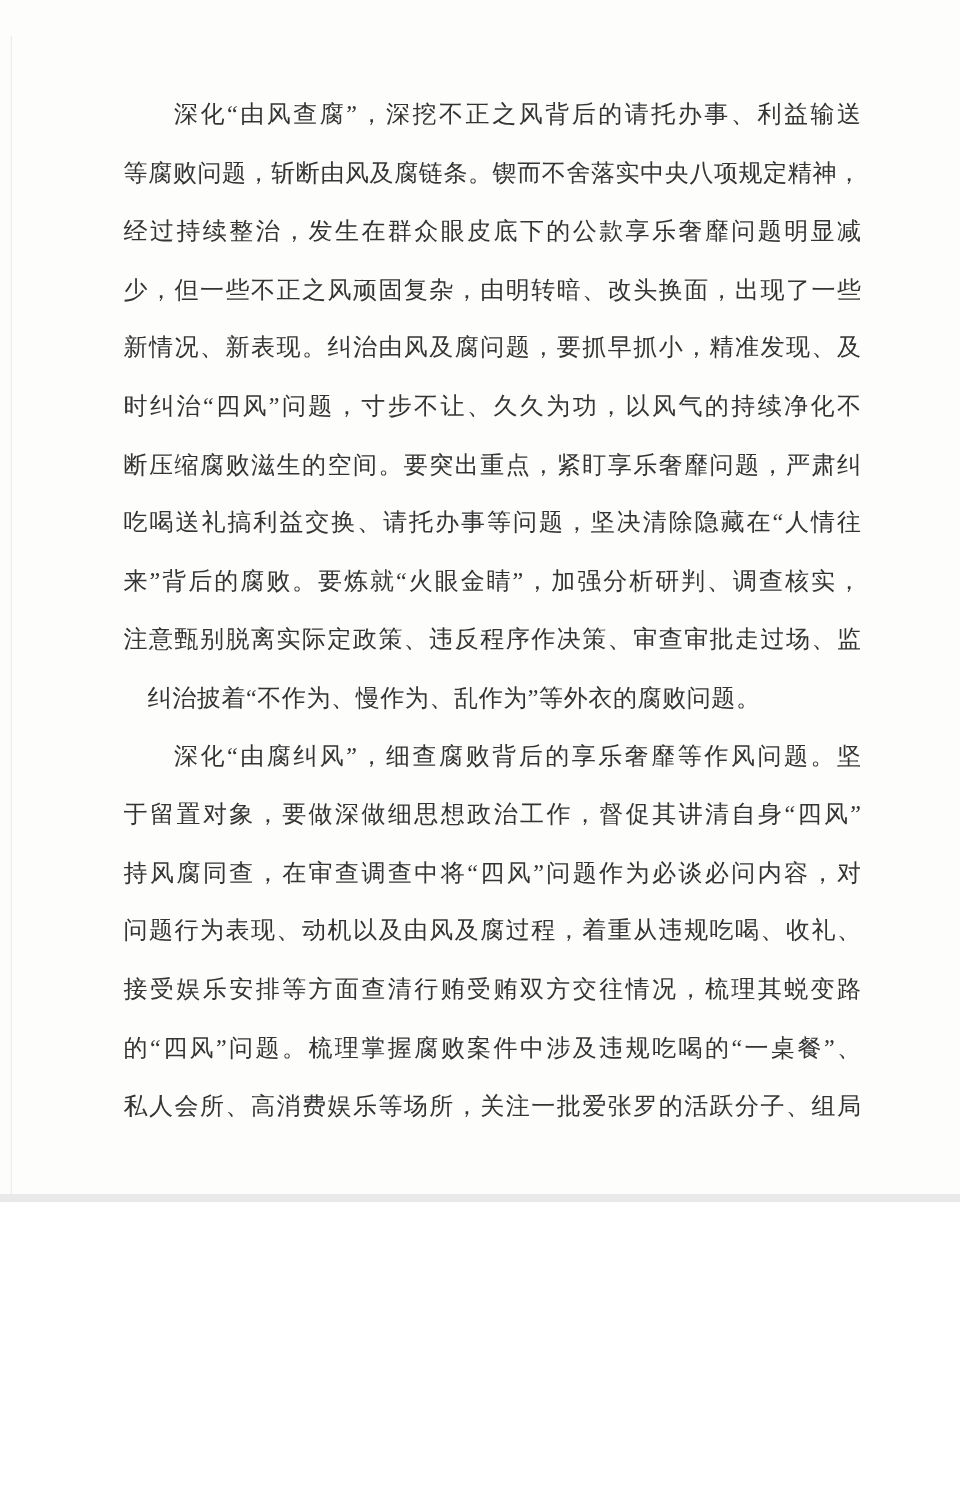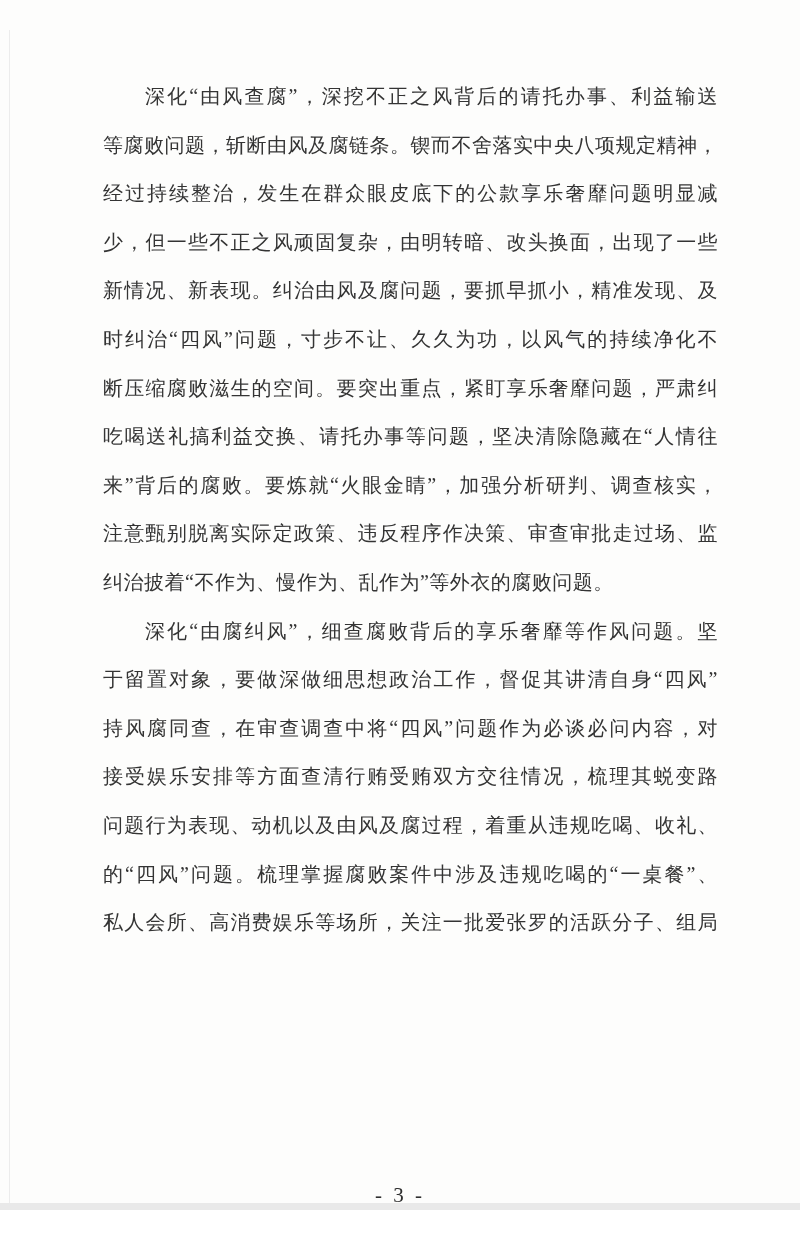--- a/index.html
+++ b/index.html
@@ -3,21 +3,21 @@
 <meta charset="utf-8">
 <style>
   html, body {
     margin: 0;
     padding: 0;
     background: #ffffff;
   }
   .page {
     position: relative;
     width: 800px;
-    height: 1210px;
+    height: 1002px;
     background: #fdfdfc;
     overflow: hidden;
     font-family: "Liberation Serif", "DejaVu Serif", serif;
   }
   
   .edge-left {
     position: absolute;
     left: 9px;
     top: 30px;
     width: 1px;
@@ -50,20 +50,21 @@
     text-align: justify;
     text-align-last: justify;
     overflow: hidden;
     letter-spacing: 0.5px;
   }
   .line.indent {
     text-indent: 42px;
   }
   .line.para-last {
     text-align-last: left;
+    margin-left: 20px;
   }
   .footer {
     position: absolute;
     top: 1181px;
     left: 0;
     width: 100%;
     text-align: center;
     font-size: 21px;
     line-height: 28px;
     color: #2e2e2e;
@@ -88,21 +89,21 @@
         <div class="line">断压缩腐败滋生的空间。要突出重点，紧盯享乐奢靡问题，严肃纠</div>
         <div class="line">吃喝送礼搞利益交换、请托办事等问题，坚决清除隐藏在“人情往</div>
         <div class="line">来”背后的腐败。要炼就“火眼金睛”，加强分析研判、调查核实，</div>
         <div class="line">注意甄别脱离实际定政策、违反程序作决策、审查审批走过场、监</div>
         <div class="line para-last">纠治披着“不作为、慢作为、乱作为”等外衣的腐败问题。</div>
       </div>
       <div class="paragraph">
         <div class="line indent">深化“由腐纠风”，细查腐败背后的享乐奢靡等作风问题。坚</div>
         <div class="line">于留置对象，要做深做细思想政治工作，督促其讲清自身“四风”</div>
         <div class="line">持风腐同查，在审查调查中将“四风”问题作为必谈必问内容，对</div>
+        <div class="line">问题行为表现、动机以及由风及腐过程，着重从违规吃喝、收礼、</div>
         <div class="line">接受娱乐安排等方面查清行贿受贿双方交往情况，梳理其蜕变路</div>
-        <div class="line">问题行为表现、动机以及由风及腐过程，着重从违规吃喝、收礼、</div>
         <div class="line">的“四风”问题。梳理掌握腐败案件中涉及违规吃喝的“一桌餐”、</div>
         <div class="line">私人会所、高消费娱乐等场所，关注一批爱张罗的活跃分子、组局</div>
       </div>
     </div>
 
   <div class="footer">- 3 -</div>
 </div>
 
 </body></html>

